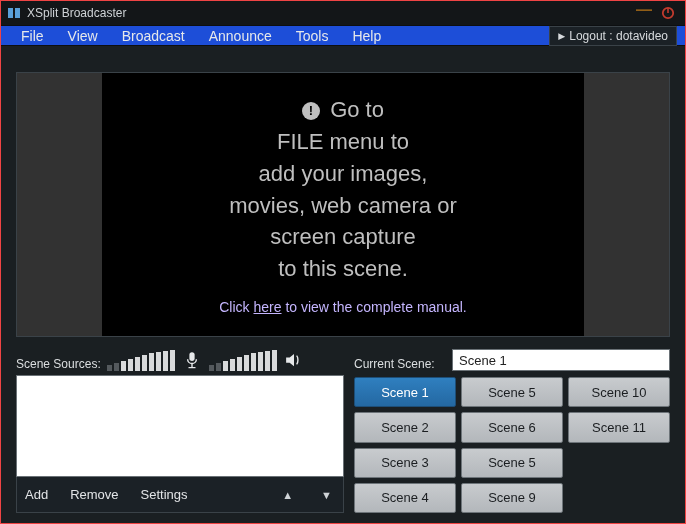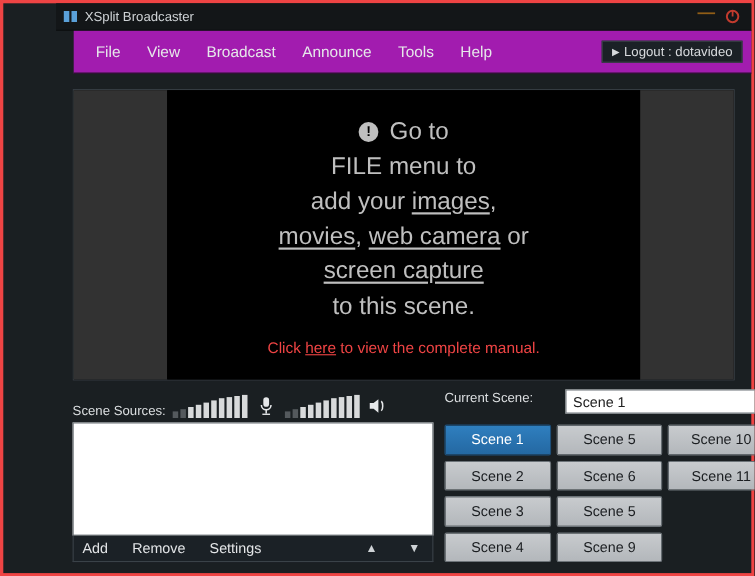--- a/index.html
+++ b/index.html
@@ -1,80 +1,79 @@
 <!DOCTYPE html>
 <html><head>
 <meta charset="utf-8">
 <style>
   * { box-sizing: border-box; margin: 0; padding: 0; font-family: "Segoe UI", Tahoma, sans-serif; }
   html, body { width: 686px; height: 524px; background: #121518; overflow: hidden; }
   .window {
     width: 686px; height: 524px;
     background: #1a1f22;
-    border: 3px solid #ef4444;
-    display: flex; flex-direction: column; padding-left: 48px;
+    border: 1px solid #ef4444;
+    display: flex; flex-direction: column;
   }
   
   .titlebar {
     height: 25px; background: #131618;
     display: flex; align-items: center; padding: 0 6px;
     color: #cfd3d6; font-size: 12px;
     border-bottom: 1px solid #0d0f11;
   }
   .titlebar .app-icon {
     width: 14px; height: 14px; margin-right: 6px;
     display: inline-flex;
   }
   .titlebar .title { flex: 1; }
   .titlebar .winbtn { width: 22px; height: 18px; display:flex; align-items:center; justify-content:center; margin-left:2px; cursor:pointer;}
   .winbtn.min { color:#915e17; font-weight:bold; font-size:16px; position:relative; top:-3px;}
   .winbtn.close svg { width:14px; height:14px; }
   
   .menubar {
-    height: 39px; background: #a21caf;
+    height: 20px; background: #1d4ed8;
     display: flex; align-items: center; padding: 0 8px;
     border-bottom: 1px solid #0d0f11;
-    margin-left: 16px;
   }
   .menubar .menu-item {
     color: #e6e8ea; font-size: 14px; padding: 4px 12px; cursor: pointer;
   }
   .menubar .spacer { flex:1; }
   .logout {
     border:1px solid #3a4248; background:#1b2126;
     color:#d7dadd; font-size:12px; padding:2px 8px;
     display:flex; align-items:center; gap:4px; cursor:pointer;
   }
   .logout .tri { font-size:9px; }
   
   .preview {
     flex: 0 0 265px;
-    margin: 14px 15px 8px 15px;
+    margin: 26px 15px 8px 15px;
     background: #000;
     border: 1px solid #3a4248;
     display:flex;
   }
   .preview .side { width:85px; background:#323232; }
   .preview .center {
     flex:1; background:#000; color:#c9c9c9;
     display:flex; flex-direction:column; align-items:center; justify-content:center;
     padding: 10px 6px;
   }
   .hint {
     text-align:center; font-size:22px; line-height:1.45; color:#bfbfbf;
     font-weight:400;
   }
-  .hint .u { text-decoration: underline; text-underline-offset:3px; cursor:pointer;text-align:center;}
+  .hint .u { text-underline-offset:3px; cursor:pointer;text-align:center;}
   .hint .info-icon {
     display:inline-flex; width:18px; height:18px; border-radius:50%;
     background:#bfbfbf; color:#000; font-weight:bold; align-items:center; justify-content:center;
     font-size:13px; position:relative; top:-2px; margin-right:4px;
   }
   .manual {
-    margin-top:14px; font-size:14px; color:#ef4444;
+    margin-top:14px; font-size:14px; color:#c4b5fd;
   }
   .manual .u { text-decoration: underline; cursor:pointer;}
   
   .bottom {
     flex:1; display:flex; padding: 0 15px 10px 15px; gap:10px;
   }
   .left-col { flex:0 0 328px; display:flex; flex-direction:column;justify-content:center; }
   .right-col { flex:1; display:flex; flex-direction:column; }
   .left-head {
     display:flex; align-items:flex-end; gap:6px; height:26px;
@@ -86,29 +85,29 @@
   .meter .bar { width:5px; background:#d8dadb; }
   .meter .bar.dim { background:#54595d; }
   .mic-btn, .spk-btn {
     width:22px; height:22px; display:flex; align-items:center; justify-content:center; cursor:pointer;
   }
   .mic-btn svg, .spk-btn svg { fill:#e6e8ea; }
   .sources-list {
     margin-top:4px; flex:1; background:#fff; border:1px solid #6a7176;
   }
   .sources-actions {
-    height:24px; background:#1b2126; border:1px solid #3a4248; border-top:none;
+    height:36px; background:#1b2126; border:1px solid #3a4248; border-top:none;
     display:flex; align-items:center; padding:0 8px; color:#e3e5e7; font-size:13px;
     gap:22px;
   }
   .sources-actions .act { cursor:pointer; }
   .sources-actions .grow { flex:1; }
   .sources-actions .tribtn { cursor:pointer; font-size:11px; color:#cfd3d6; padding:0 3px;}
   .right-head {
-    display:flex; align-items:flex-start; height:26px; gap:20px;
+    display:flex; align-items:flex-end; height:26px; gap:8px;
   }
   .right-head .lbl { color:#dcdfe1; font-size:12px; width:90px; }
   .scene-name {
     flex:1; height:22px; background:#fff; border:1px solid #6a7176;
     color:#222; font-size:13px; padding:2px 6px;
   }
   .scene-grid {
     margin-top:6px; flex:1;
     display:grid; grid-template-columns: repeat(3, 1fr); grid-template-rows: repeat(4, 1fr);
     gap:5px; grid-auto-flow: column;

